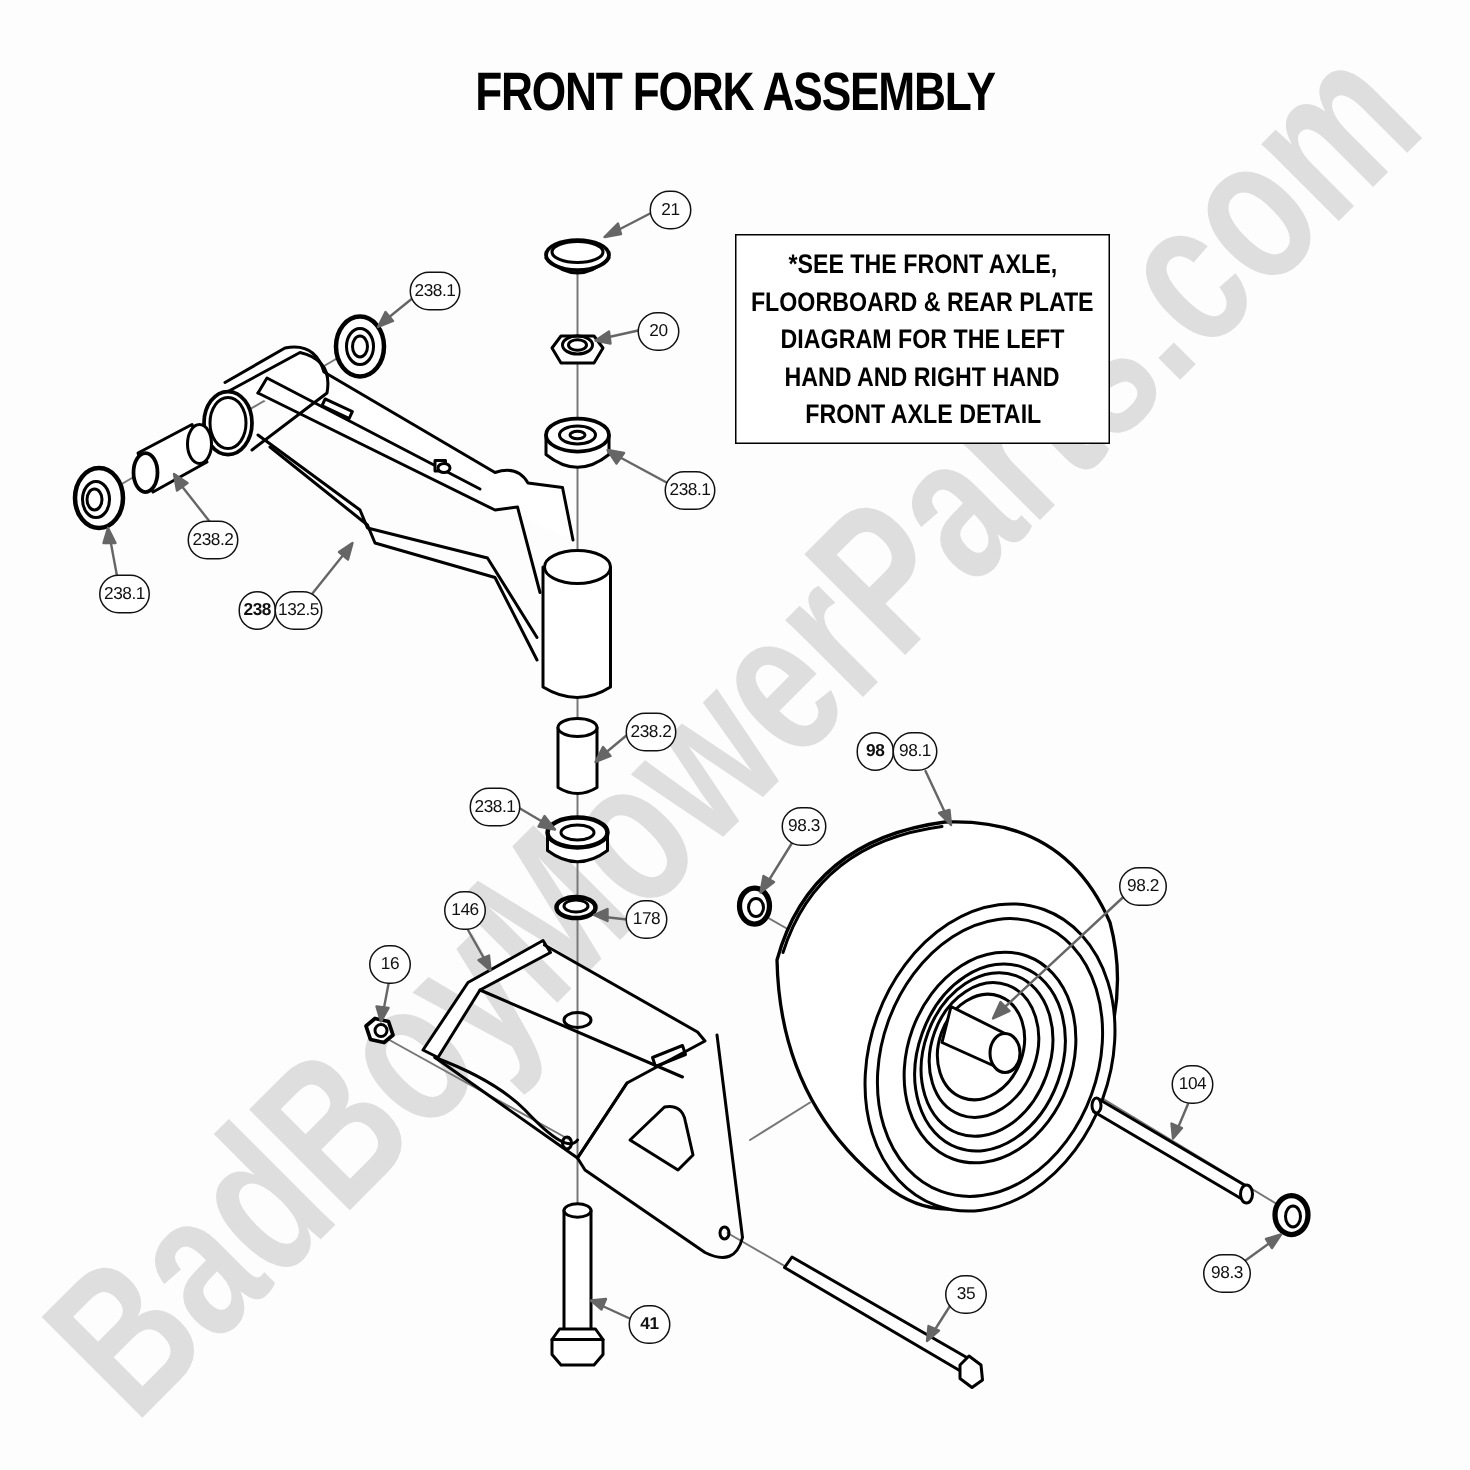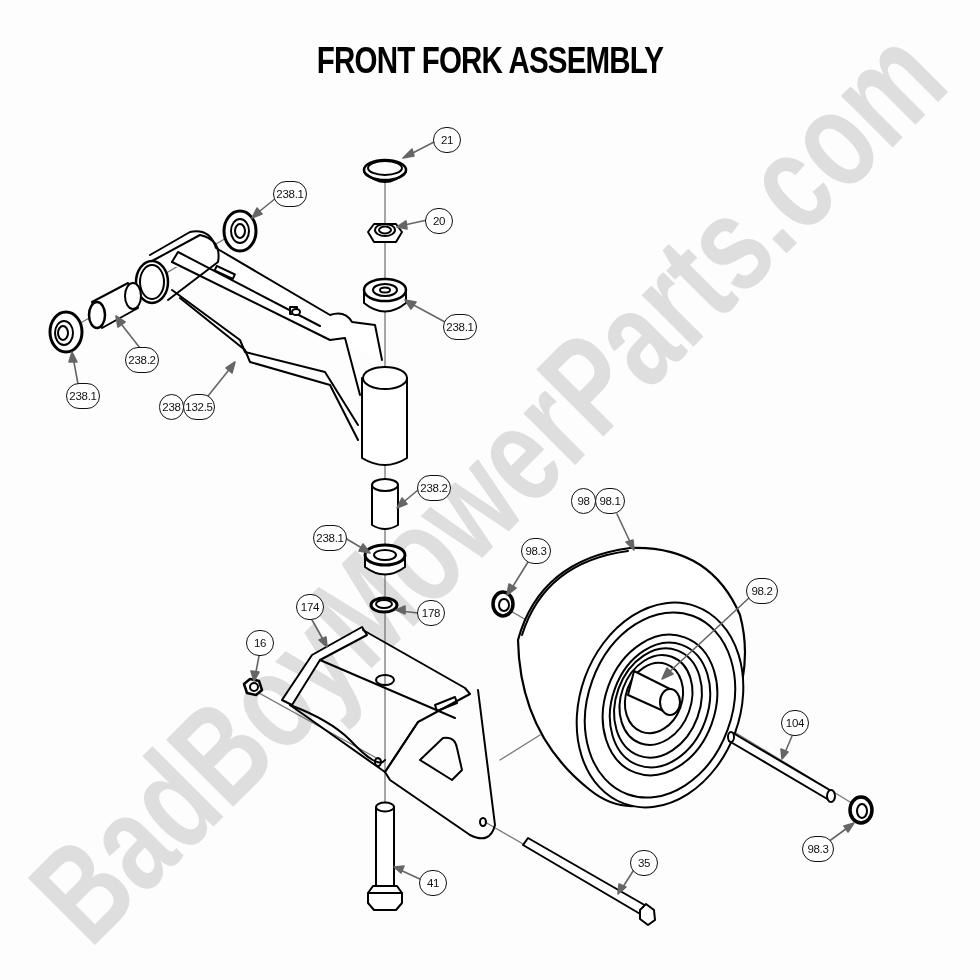--- a/index.html
+++ b/index.html
@@ -15,20 +15,27 @@
 <body>
 
 <div class="page">
 
   <svg class="wm" width="980" height="980" viewBox="0 0 980 980">
     <text x="0" y="0" transform="translate(90,950) rotate(-45)" font-family="Liberation Sans, sans-serif" font-weight="bold" font-size="138" fill="#dedede" textLength="1220" lengthAdjust="spacingAndGlyphs">BadBoyMowerParts.com</text>
   </svg>
 
   <div class="title">FRONT FORK ASSEMBLY</div>
 
+  <div class="note">
+    <div class="note-line">*SEE THE FRONT AXLE,</div>
+    <div class="note-line">FLOORBOARD &amp; REAR PLATE</div>
+    <div class="note-line">DIAGRAM FOR THE LEFT</div>
+    <div class="note-line">HAND AND RIGHT HAND</div>
+    <div class="note-line">FRONT AXLE DETAIL</div>
+  </div>
 
   <svg class="diagram" width="980" height="980" viewBox="0 0 980 980" fill="none" stroke="#000" stroke-width="2" stroke-linejoin="round" stroke-linecap="round">
 
     <g stroke="#777" stroke-width="1.3">
       <line x1="385" y1="180" x2="385" y2="890"></line>
       <line x1="60" y1="335" x2="240" y2="230"></line>
       <line x1="250" y1="688" x2="380" y2="760"></line>
       <line x1="500" y1="605" x2="535" y2="625"></line>
       <line x1="500" y1="760" x2="540" y2="735"></line>
       <line x1="485" y1="822" x2="530" y2="848"></line>
@@ -210,30 +217,30 @@
     </g>
   </svg>
 
   <div>
     <div class="callout" style="left:433px;top:127px;width:28px;text-align:center;">21</div>
     <div class="callout" style="left:425px;top:208px;width:28px;">20</div>
     <div class="callout" style="left:443px;top:314px;width:34px;">238.1</div>
     <div class="callout" style="left:273px;top:181px;width:34px;">238.1</div>
     <div class="callout" style="left:125px;top:347px;width:34px;">238.2</div>
     <div class="callout" style="left:66px;top:383px;width:34px;">238.1</div>
-    <div class="callout" style="left:159px;top:394px;width:25px;">238</div>
+    <div class="callout" style="left:159px;top:394px;width:25px;font-weight:bold;">238</div>
     <div class="callout" style="left:183px;top:394px;width:32px;">132.5</div>
     <div class="callout" style="left:417px;top:475px;width:34px;">238.2</div>
     <div class="callout" style="left:313px;top:525px;width:34px;">238.1</div>
     <div class="callout" style="left:417px;top:600px;width:28px;">178</div>
-    <div class="callout" style="left:296px;top:594px;width:28px;">174</div>
+    <div class="callout" style="left:296px;top:594px;width:28px;">146</div>
     <div class="callout" style="left:246px;top:630px;width:28px;">16</div>
-    <div class="callout" style="left:571px;top:488px;width:25px;">98</div>
+    <div class="callout" style="left:571px;top:488px;width:25px;font-weight:bold;">98</div>
     <div class="callout" style="left:595px;top:488px;width:30px;">98.1</div>
     <div class="callout" style="left:521px;top:538px;width:30px;">98.3</div>
     <div class="callout" style="left:746px;top:578px;width:32px;">98.2</div>
     <div class="callout" style="left:781px;top:710px;width:28px;">104</div>
     <div class="callout" style="left:802px;top:836px;width:32px;">98.3</div>
-    <div class="callout" style="left:419px;top:870px;width:28px;">41</div>
+    <div class="callout" style="left:419px;top:870px;width:28px;font-weight:bold;">41</div>
     <div class="callout" style="left:630px;top:850px;width:28px;">35</div>
   </div>
 
 </div>
 
 </body></html>

